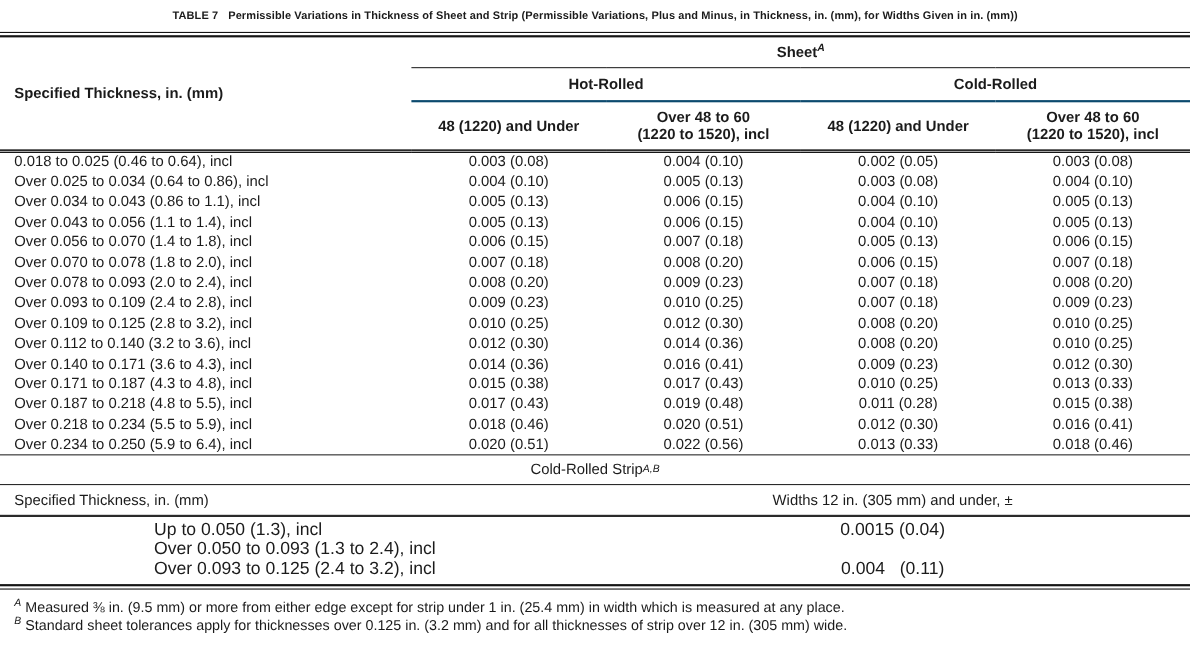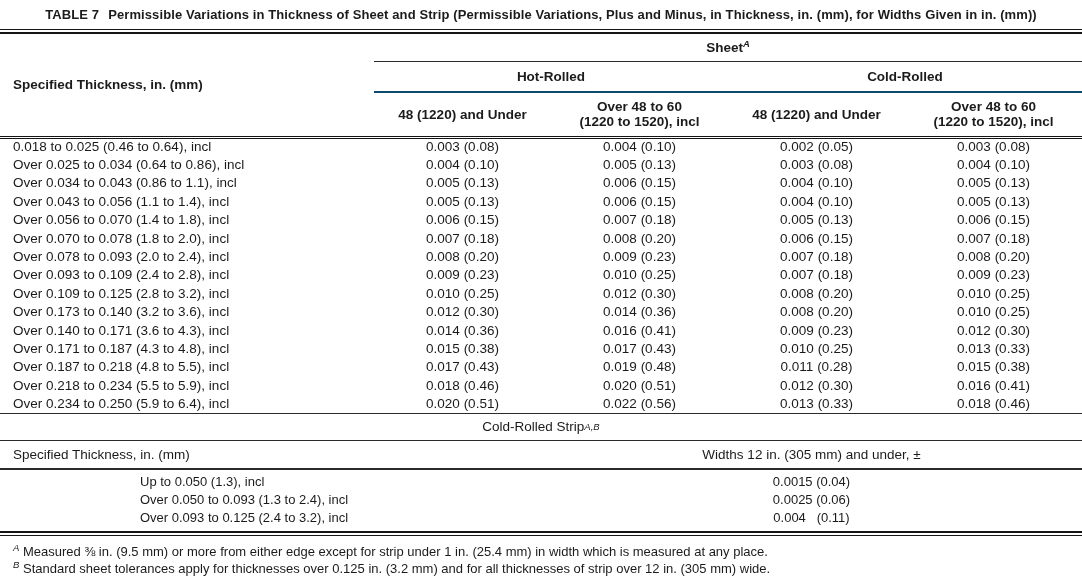--- a/index.html
+++ b/index.html
@@ -7,21 +7,21 @@
   body {
     font-family: "Liberation Sans", "DejaVu Sans", sans-serif;
     color: #1b1b1b;
     -webkit-font-smoothing: antialiased;
     position: relative;
     overflow: hidden;
   }
   .title {
     padding: 7px 40px 5px 40px;
     text-align: center;
-    font-size: 13px;
+    font-size: 10px;
     font-weight: bold;
     line-height: 16.5px;
     letter-spacing: 0.1px;
   }
   .title .tlabel { margin-right: 9px; }
   .rule-double-top { height: 5px; border-top: 1.5px solid #151515; border-bottom: 2.5px solid #151515; }
   .rule-double-bottom { height: 5px; border-top: 2.5px solid #151515; border-bottom: 1.5px solid #151515; }
   .rule-thin { border-top: 1.5px solid #2a2a2a; }
   .rule-med  { border-top: 2px solid #2a2a2a; }
 
@@ -42,21 +42,21 @@
   sup.fn { font-style: italic; font-size: 9.5px; vertical-align: super; line-height: 0; }
 
   tbody tr.data-row { height: 18.4px; }
   td.lbl { text-align: left; padding-left: 13px; white-space: nowrap; }
   td.val { text-align: center; white-space: nowrap; }
 
   .strip-band { height: 26px; display: flex; align-items: center; justify-content: center; font-size: 13.5px; }
   .strip-hdr  { height: 27px; display: flex; align-items: center; font-size: 13.5px; }
   .strip-hdr .left  { width: 374px; padding-left: 13px; }
   .strip-hdr .right { width: 541px; margin-left: 167px; text-align: center; }
-  .strip-row { height: 18px; display: flex; align-items: center; font-size: 13px; }
+  .strip-row { height: 18px; display: flex; align-items: center; font-size: 16px; }
   .strip-row .left  { width: 541px; padding-left: 140px; white-space: nowrap; }
   .strip-row .right { width: 541px; text-align: center; white-space: pre; }
   .strip-rows { padding: 3px 0 4px 0; }
 
   .footnotes { padding: 7px 14px 0 13px; font-size: 13px; line-height: 17.5px; }
   .footnote { white-space: nowrap; }
 </style>
 </head>
 <body>
 
@@ -149,21 +149,21 @@
         <td class="val">0.009 (0.23)</td>
       </tr>
       <tr class="data-row">
         <td class="lbl">Over 0.109 to 0.125 (2.8 to 3.2), incl</td>
         <td class="val">0.010 (0.25)</td>
         <td class="val">0.012 (0.30)</td>
         <td class="val">0.008 (0.20)</td>
         <td class="val">0.010 (0.25)</td>
       </tr>
       <tr class="data-row">
-        <td class="lbl">Over 0.173 to 0.140 (3.2 to 3.6), incl</td>
+        <td class="lbl">Over 0.112 to 0.140 (3.2 to 3.6), incl</td>
         <td class="val">0.012 (0.30)</td>
         <td class="val">0.014 (0.36)</td>
         <td class="val">0.008 (0.20)</td>
         <td class="val">0.010 (0.25)</td>
       </tr>
       <tr class="data-row">
         <td class="lbl">Over 0.140 to 0.171 (3.6 to 4.3), incl</td>
         <td class="val">0.014 (0.36)</td>
         <td class="val">0.016 (0.41)</td>
         <td class="val">0.009 (0.23)</td>
@@ -216,21 +216,20 @@
 
 <div class="rule-med"></div>
 
 <div class="strip-rows">
   <div class="strip-row">
       <div class="left">Up to 0.050 (1.3), incl</div>
       <div class="right">0.0015 (0.04)</div>
     </div>
     <div class="strip-row">
       <div class="left">Over 0.050 to 0.093 (1.3 to 2.4), incl</div>
-      <div class="right">0.0025 (0.06)</div>
     </div>
     <div class="strip-row">
       <div class="left">Over 0.093 to 0.125 (2.4 to 3.2), incl</div>
       <div class="right">0.004   (0.11)</div>
     </div>
 </div>
 
 <div class="rule-double-bottom"></div>
 
 <div class="footnotes">

